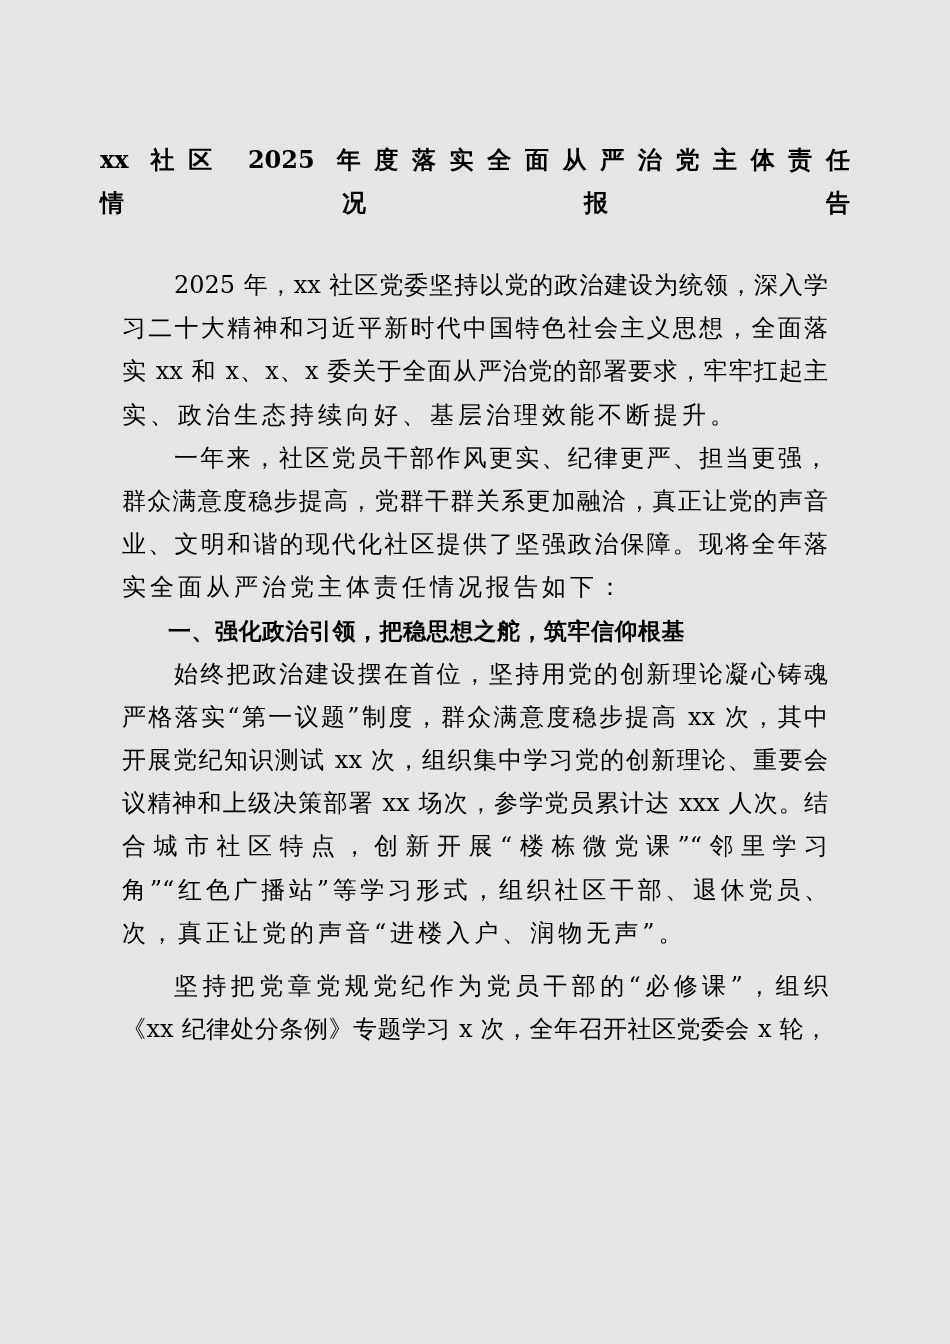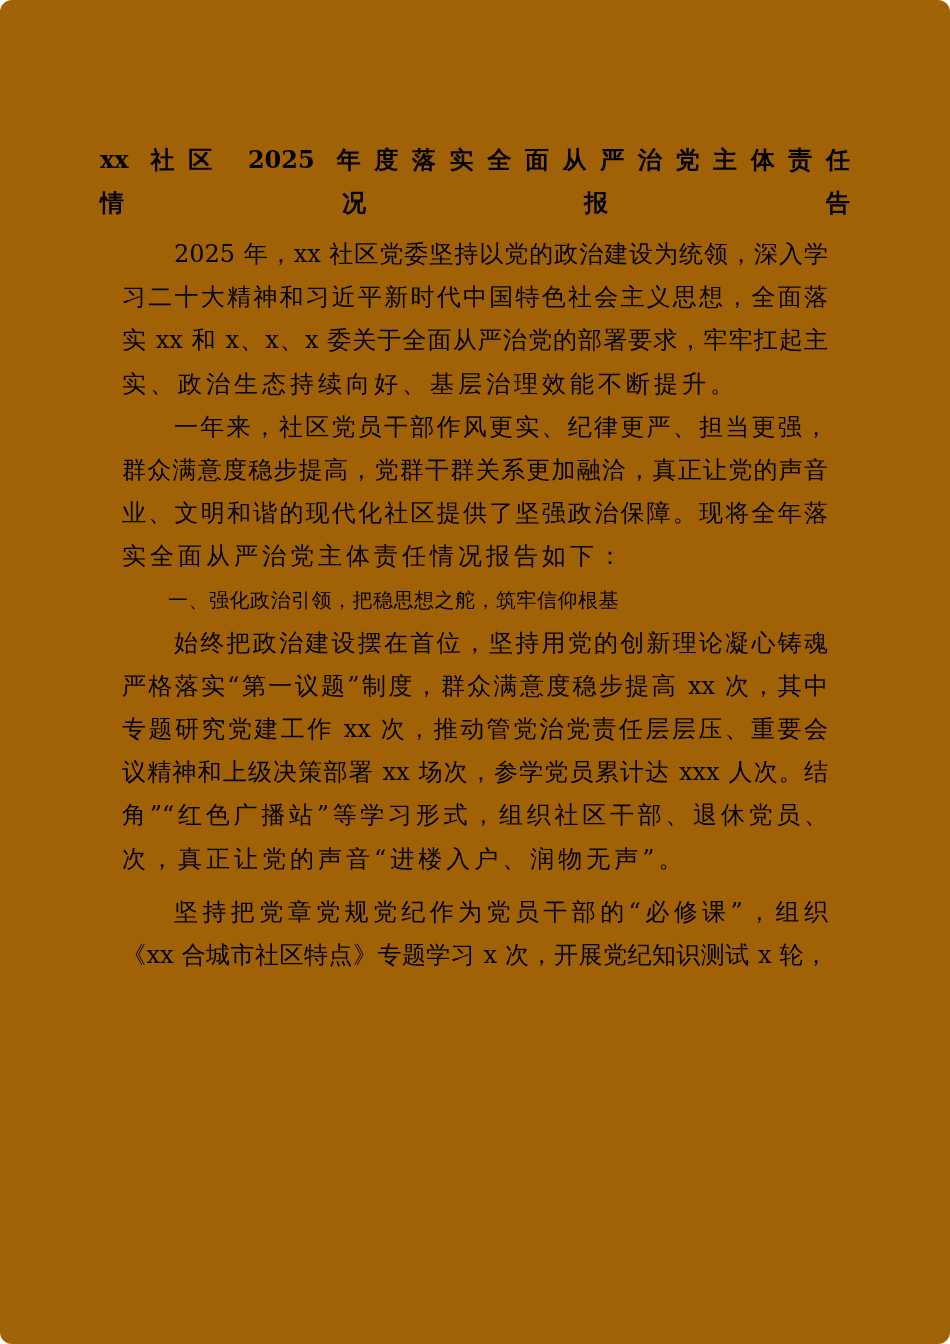--- a/index.html
+++ b/index.html
@@ -13,22 +13,21 @@
       position: relative;
       overflow: hidden;
       color: #000000;
     }
     .page {
       position: absolute;
       left: 0;
       top: 0;
       width: 950px;
       height: 1344px;
-      background: #a16207;
-      border-radius: 12px;
+      background: #e5e5e5;
     }
     .title {
       position: absolute;
       left: 100px;
       top: 138px;
       width: 750px;
       text-align: center;
       font-family: "DejaVu Serif", "Liberation Serif", serif;
       font-weight: bold;
       font-size: 36px;
@@ -36,21 +35,21 @@
       letter-spacing: -1px;
       margin: 0;
     }
     .title .line {
       display: block;
       white-space: nowrap;
     }
     .body {
       position: absolute;
       left: 122px;
-      top: 233px;
+      top: 264px;
       width: 706px;
     }
     .line {
       display: block;
       height: 43.2px;
       line-height: 43.2px;
       font-family: "DejaVu Serif", "Liberation Serif", serif;
       font-size: 24px;
       white-space: nowrap;
       text-align: justify;
@@ -59,22 +58,22 @@
     }
     .line.last {
       text-align-last: left;
       letter-spacing: 4px;
     }
     .line.indent {
       padding-left: 52px;
     }
     .line.heading {
       font-family: "DejaVu Sans", "Liberation Sans", sans-serif;
-      font-weight: normal;
-      font-size: 20px;
+      font-weight: bold;
+      font-size: 23px;
       text-align-last: left;
       padding-left: 46px;
       letter-spacing: 0.5px;
     }
     .gap {
       display: block;
       height: 10px;
     }
   </style>
 </head>
@@ -103,27 +102,28 @@
       <span class="line last">实全面从严治党主体责任情况报告如下：</span>
     </div>
 
     <div>
       <span class="line heading">一、强化政治引领，把稳思想之舵，筑牢信仰根基</span>
     </div>
 
     <div>
       <span class="line indent">始终把政治建设摆在首位，坚持用党的创新理论凝心铸魂</span>
       <span class="line">严格落实“第一议题”制度，群众满意度稳步提高 xx 次，其中</span>
-      <span class="line">专题研究党建工作 xx 次，推动管党治党责任层层压、重要会</span>
+      <span class="line">开展党纪知识测试 xx 次，组织集中学习党的创新理论、重要会</span>
       <span class="line">议精神和上级决策部署 xx 场次，参学党员累计达 xxx 人次。结</span>
+      <span class="line">合城市社区特点，创新开展“楼栋微党课”“邻里学习</span>
       <span class="line">角”“红色广播站”等学习形式，组织社区干部、退休党员、</span>
       <span class="line last">次，真正让党的声音“进楼入户、润物无声”。</span>
     </div>
 
     <span class="gap"></span>
 
     <div>
       <span class="line indent">坚持把党章党规党纪作为党员干部的“必修课”，组织</span>
-      <span class="line">《xx 合城市社区特点》专题学习 x 次，开展党纪知识测试 x 轮，</span>
+      <span class="line">《xx 纪律处分条例》专题学习 x 次，全年召开社区党委会 x 轮，</span>
     </div>
 
   </div>
 </div>
 
 </body></html>

